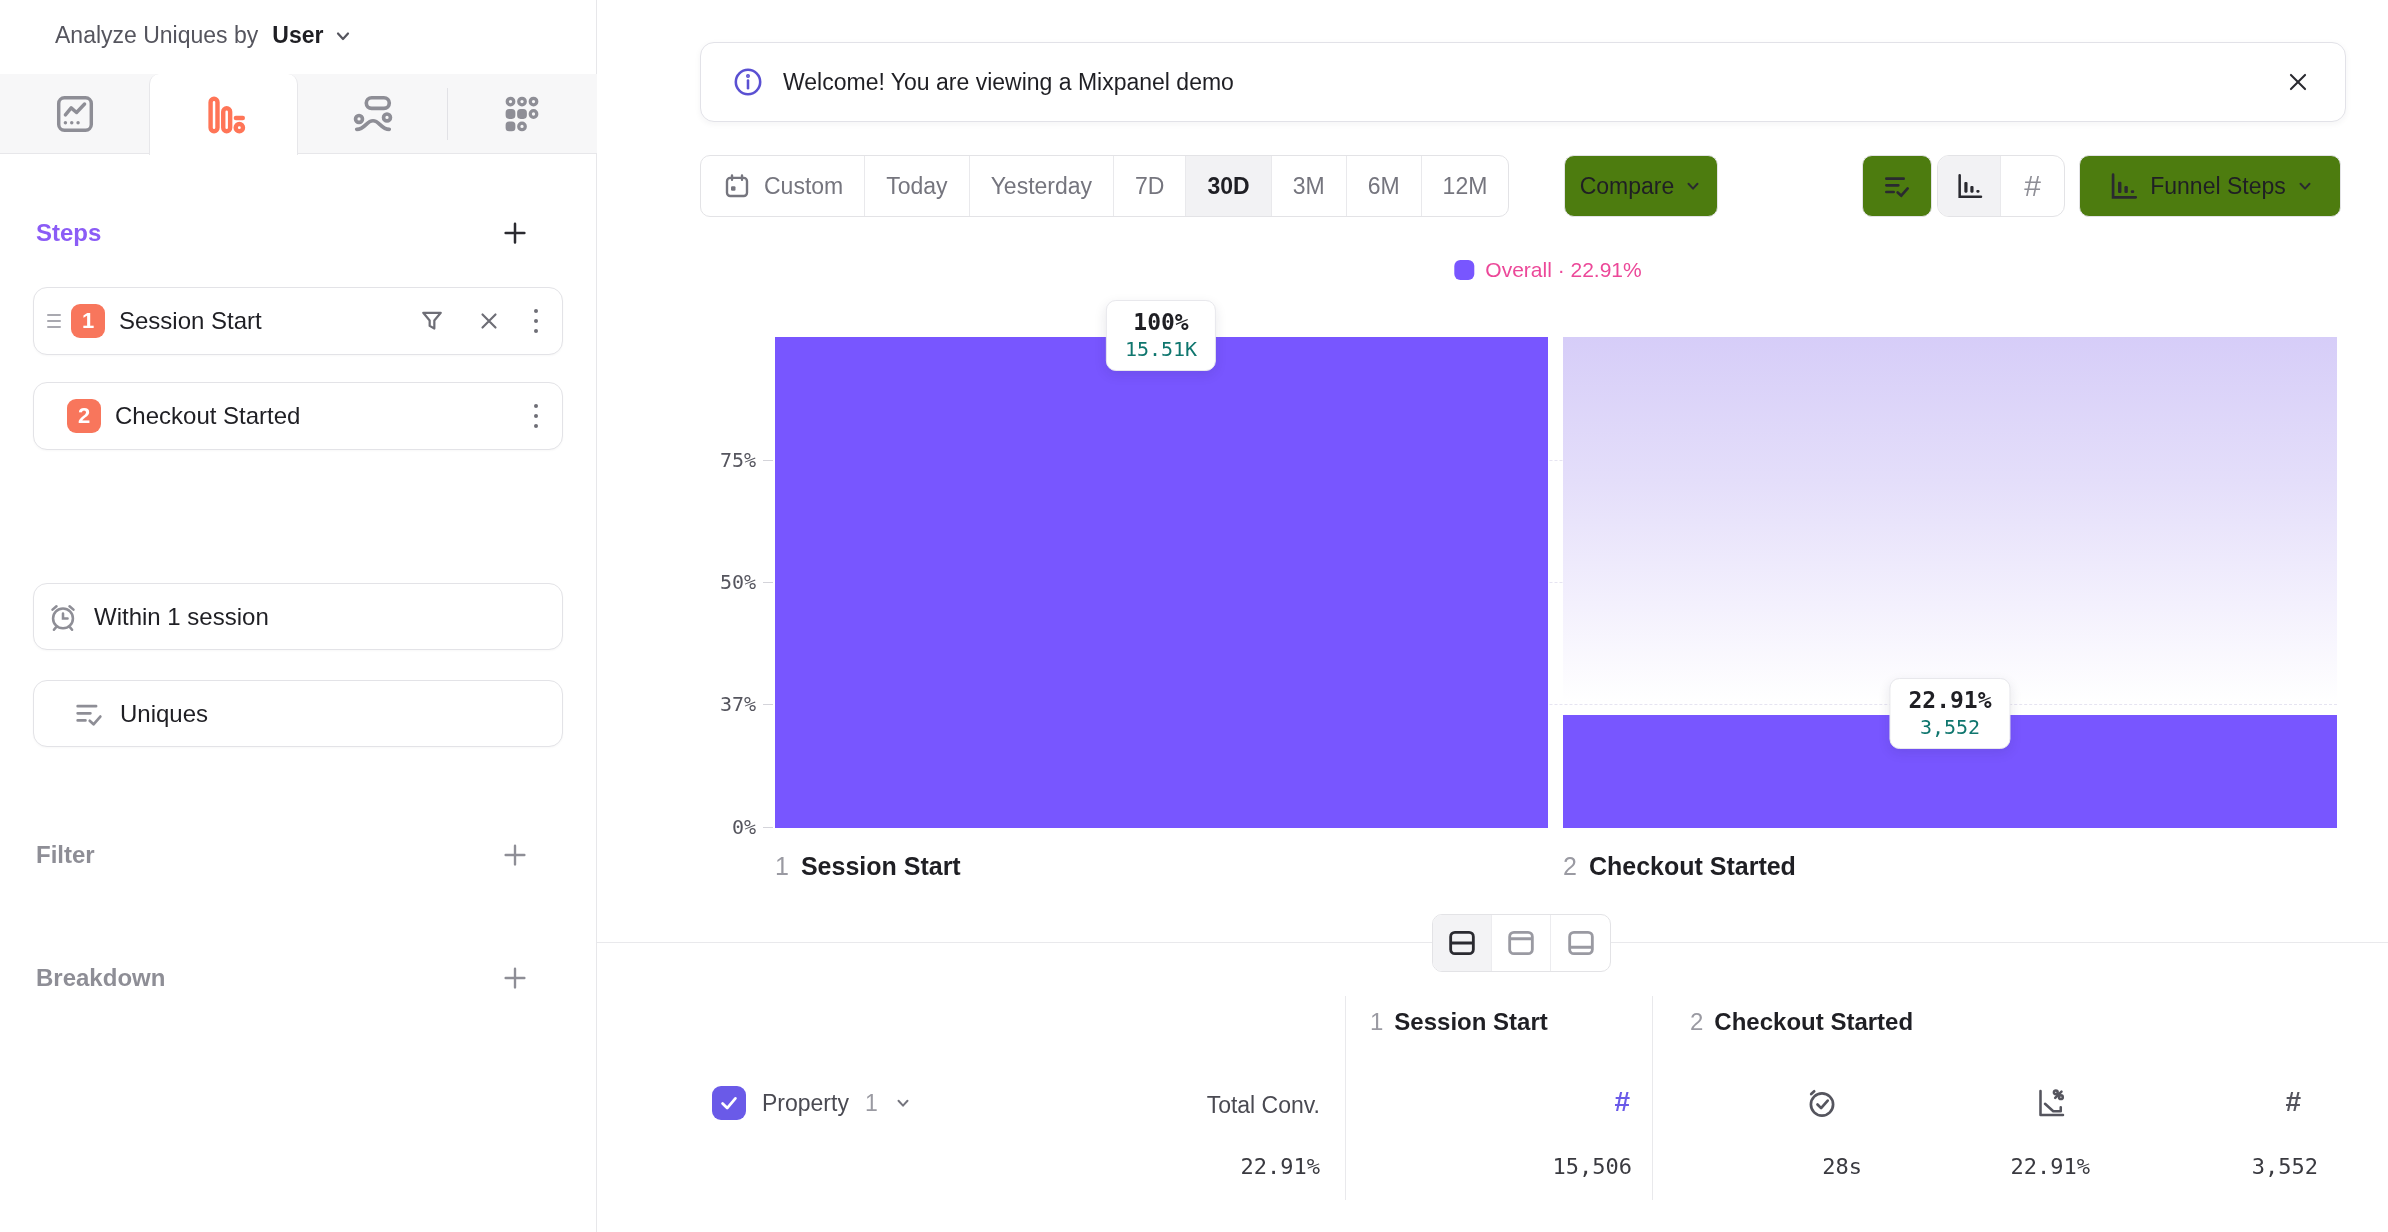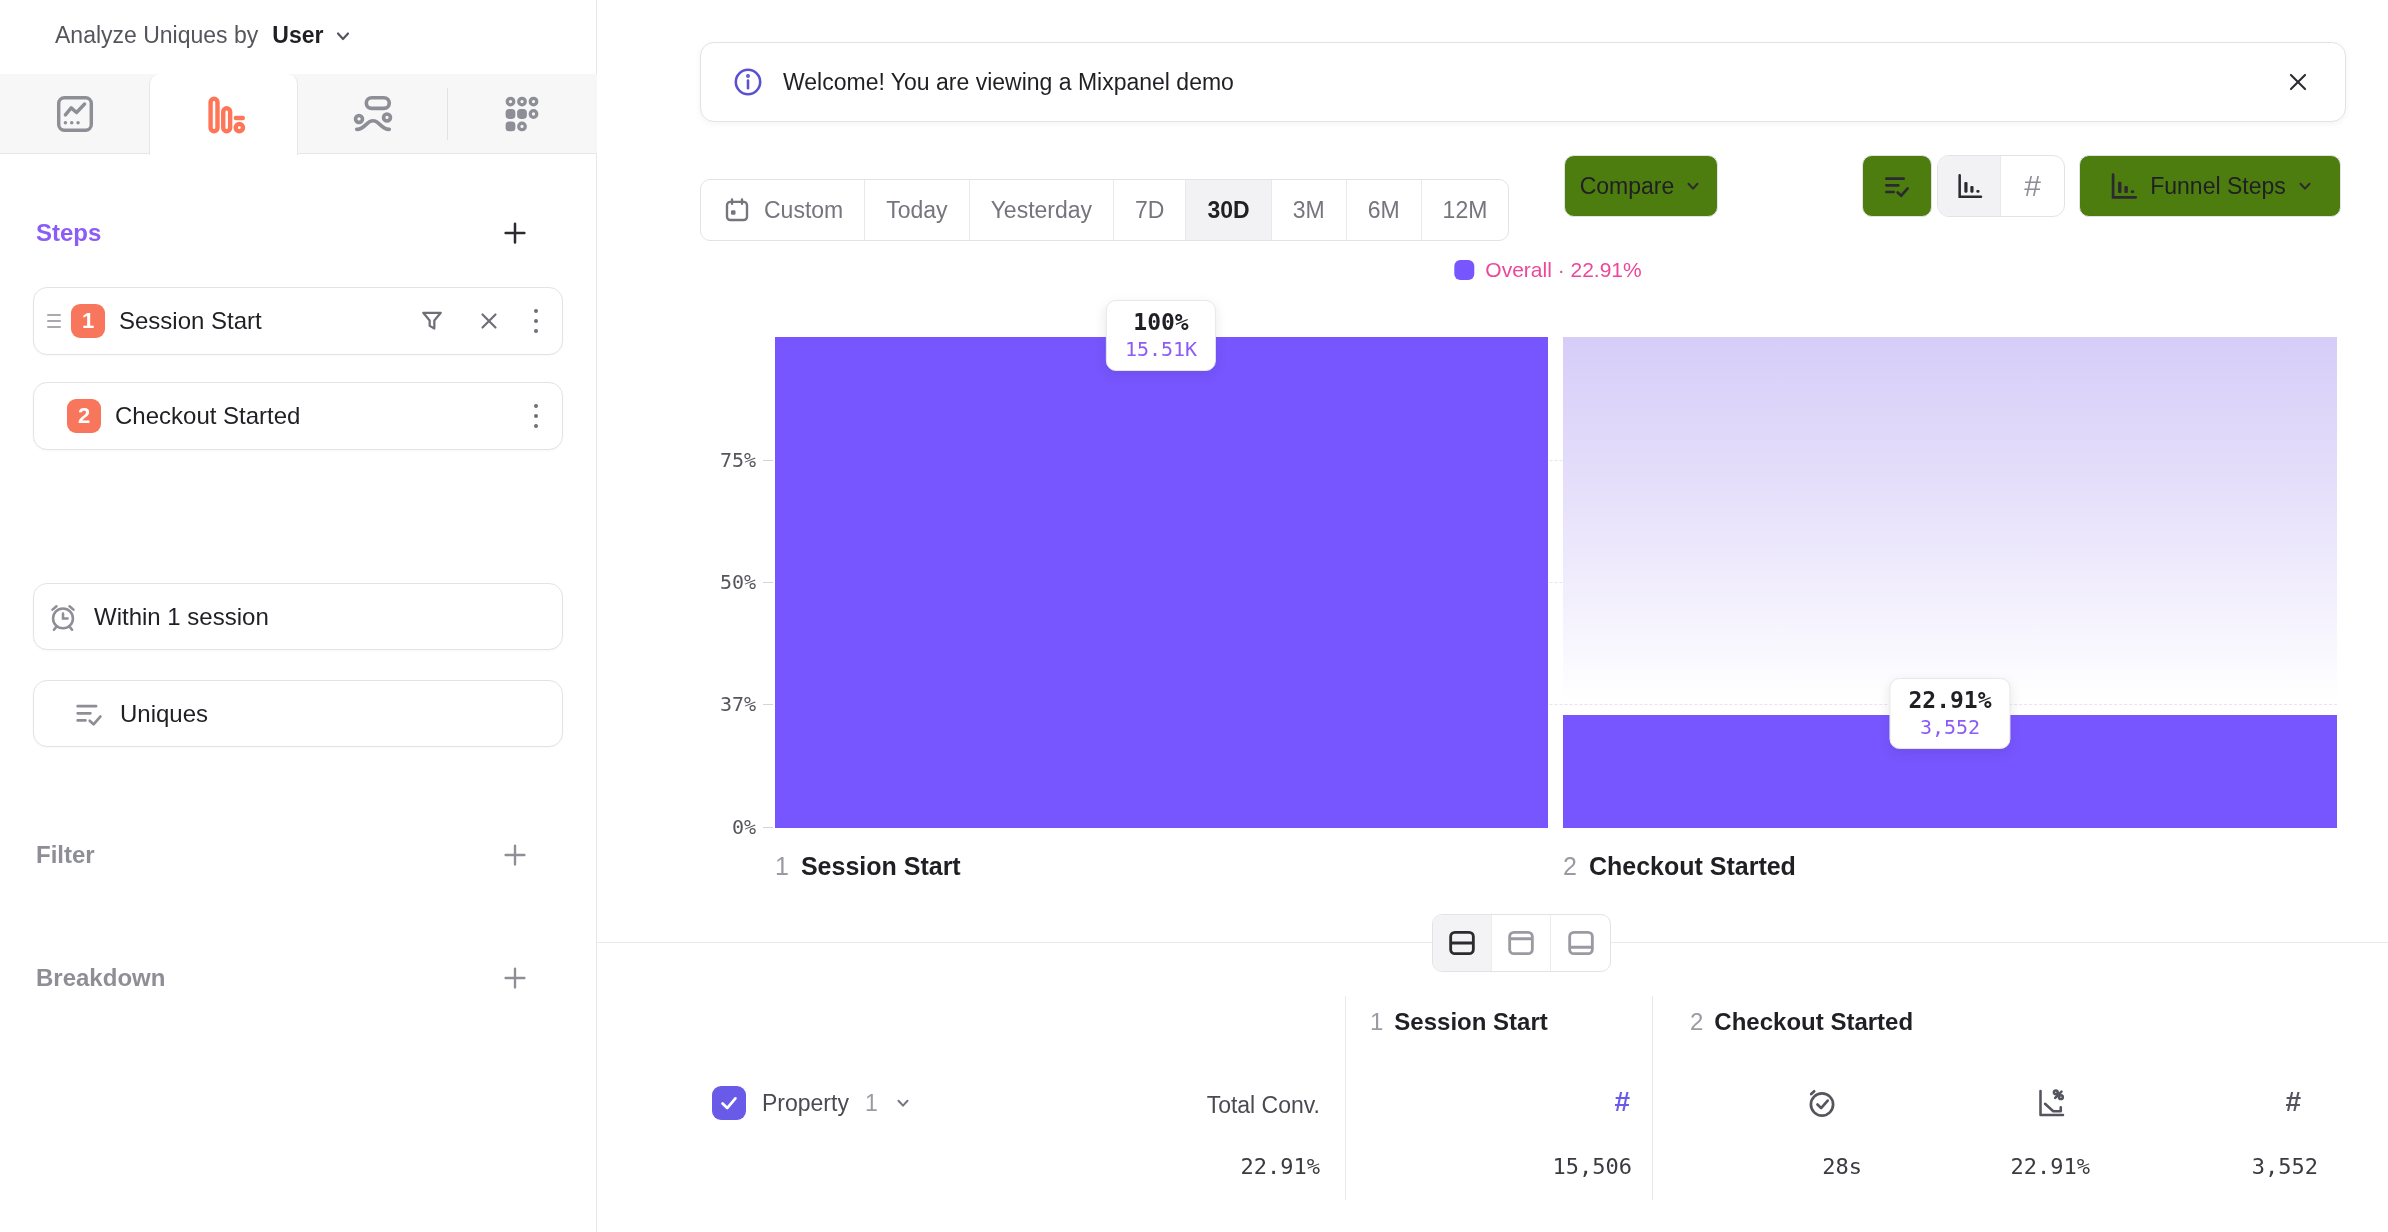--- a/index.html
+++ b/index.html
@@ -36,21 +36,21 @@
   
   #legend { position:absolute; left:1548px; top:258px; transform:translateX(-50%); display:flex; align-items:center; gap:11px; font-size:21px; color:#ec4899; white-space:nowrap; }
   .swatch { width:20px; height:20px; border-radius:6px; background:#7856ff; }
   .ytick { position:absolute; width:60px; text-align:right; font-size:20px; color:#55555e; }
   .ytickmark { position:absolute; width:10px; height:1px; background:#d4d4da; }
   .gridline { position:absolute; left:775px; width:1562px; border-top:1px dashed rgba(100,90,170,0.16); }
   .bar-solid { position:absolute; background:#7856ff; }
   .bar-ghost { position:absolute; background:linear-gradient(180deg, #d6cdf8 0%, #e4defa 38%, #f3f0fd 70%, rgba(255,255,255,0) 96%); }
   .tooltip { position:absolute; transform:translateX(-50%); background:#fff; border:1px solid #e8e8ec; border-radius:10px; box-shadow:0 4px 12px rgba(30,30,60,0.10); padding:8px 18px 9px; text-align:center; }
   .tooltip .big { font-size:23px; font-weight:700; color:#1f1f24; }
-  .tooltip .small { font-size:20px; color:#8b5cf6; margin-top:2px; }
+  .tooltip .small { font-size:20px; color:#0f766e; margin-top:2px; }
   .xlabel { position:absolute; top:852px; display:flex; gap:12px; font-size:25px; }
   .xlabel .num { color:#9a9aa2; }
   .xlabel .name { color:#1f1f24; font-weight:600; }
 
   
   #divider { position:absolute; left:597px; top:942px; width:1791px; height:1px; background:#e9e9ec; }
   #layout-toggle { position:absolute; left:1432px; top:914px; height:58px; background:#fff; border:1px solid #e3e3e6; border-radius:10px; display:flex; overflow:hidden; }
   #layout-toggle .cell { width:59px; display:flex; align-items:center; justify-content:center; border-right:1px solid #ececef; }
   #layout-toggle .cell:last-child { border-right:none; }
   #layout-toggle .cell.sel { background:#f3f3f5; }
@@ -237,21 +237,21 @@
       </svg>
     </span>
     <span class="txt">Welcome! You are viewing a Mixpanel demo</span>
     <span style="margin-left:auto; margin-right:34px;">
       <svg width="26" height="26" viewBox="0 0 24 24">
           <path d="M5.5 5.5 L18.5 18.5 M18.5 5.5 L5.5 18.5" stroke="#2a2a30" stroke-width="1.9" stroke-linecap="round"></path>
         </svg>
     </span>
   </div>
 
-  <div class="seg" style="left:700px;margin-top:24px;">
+  <div class="seg" style="left:700px;">
     <div class="cell" style="gap:12px;">
       <span>
         <svg width="30" height="30" viewBox="0 0 24 24" fill="none" stroke="#75757e" stroke-width="1.9" stroke-linecap="round">
           <rect x="4" y="5.5" width="16" height="14.5" rx="2.6"></rect>
           <path d="M8 3.5 V7 M16 3.5 V7"></path>
           <rect x="7.2" y="12.2" width="3.6" height="3.6" rx="1" fill="#75757e" stroke="none"></rect>
         </svg>
       </span>
       <span>Custom</span>
     </div>

